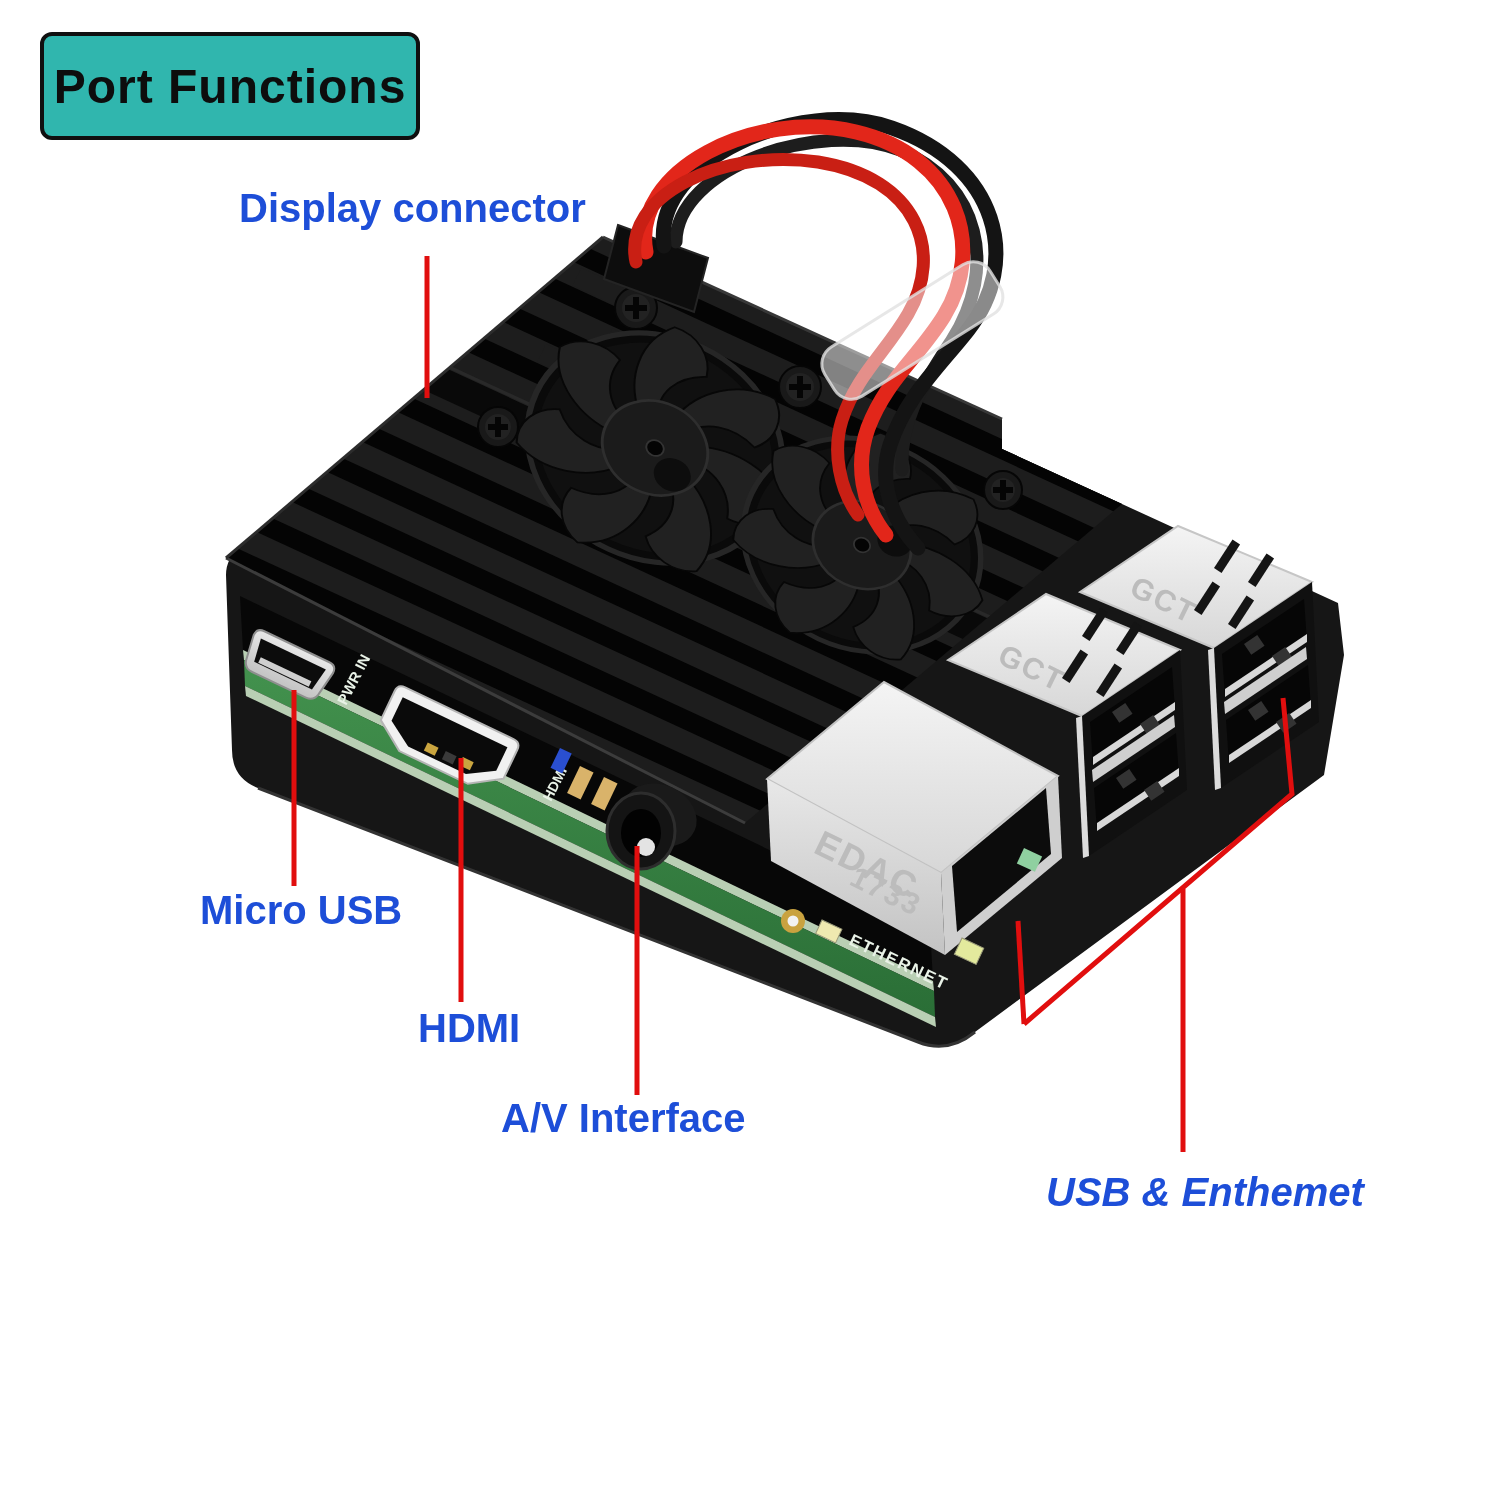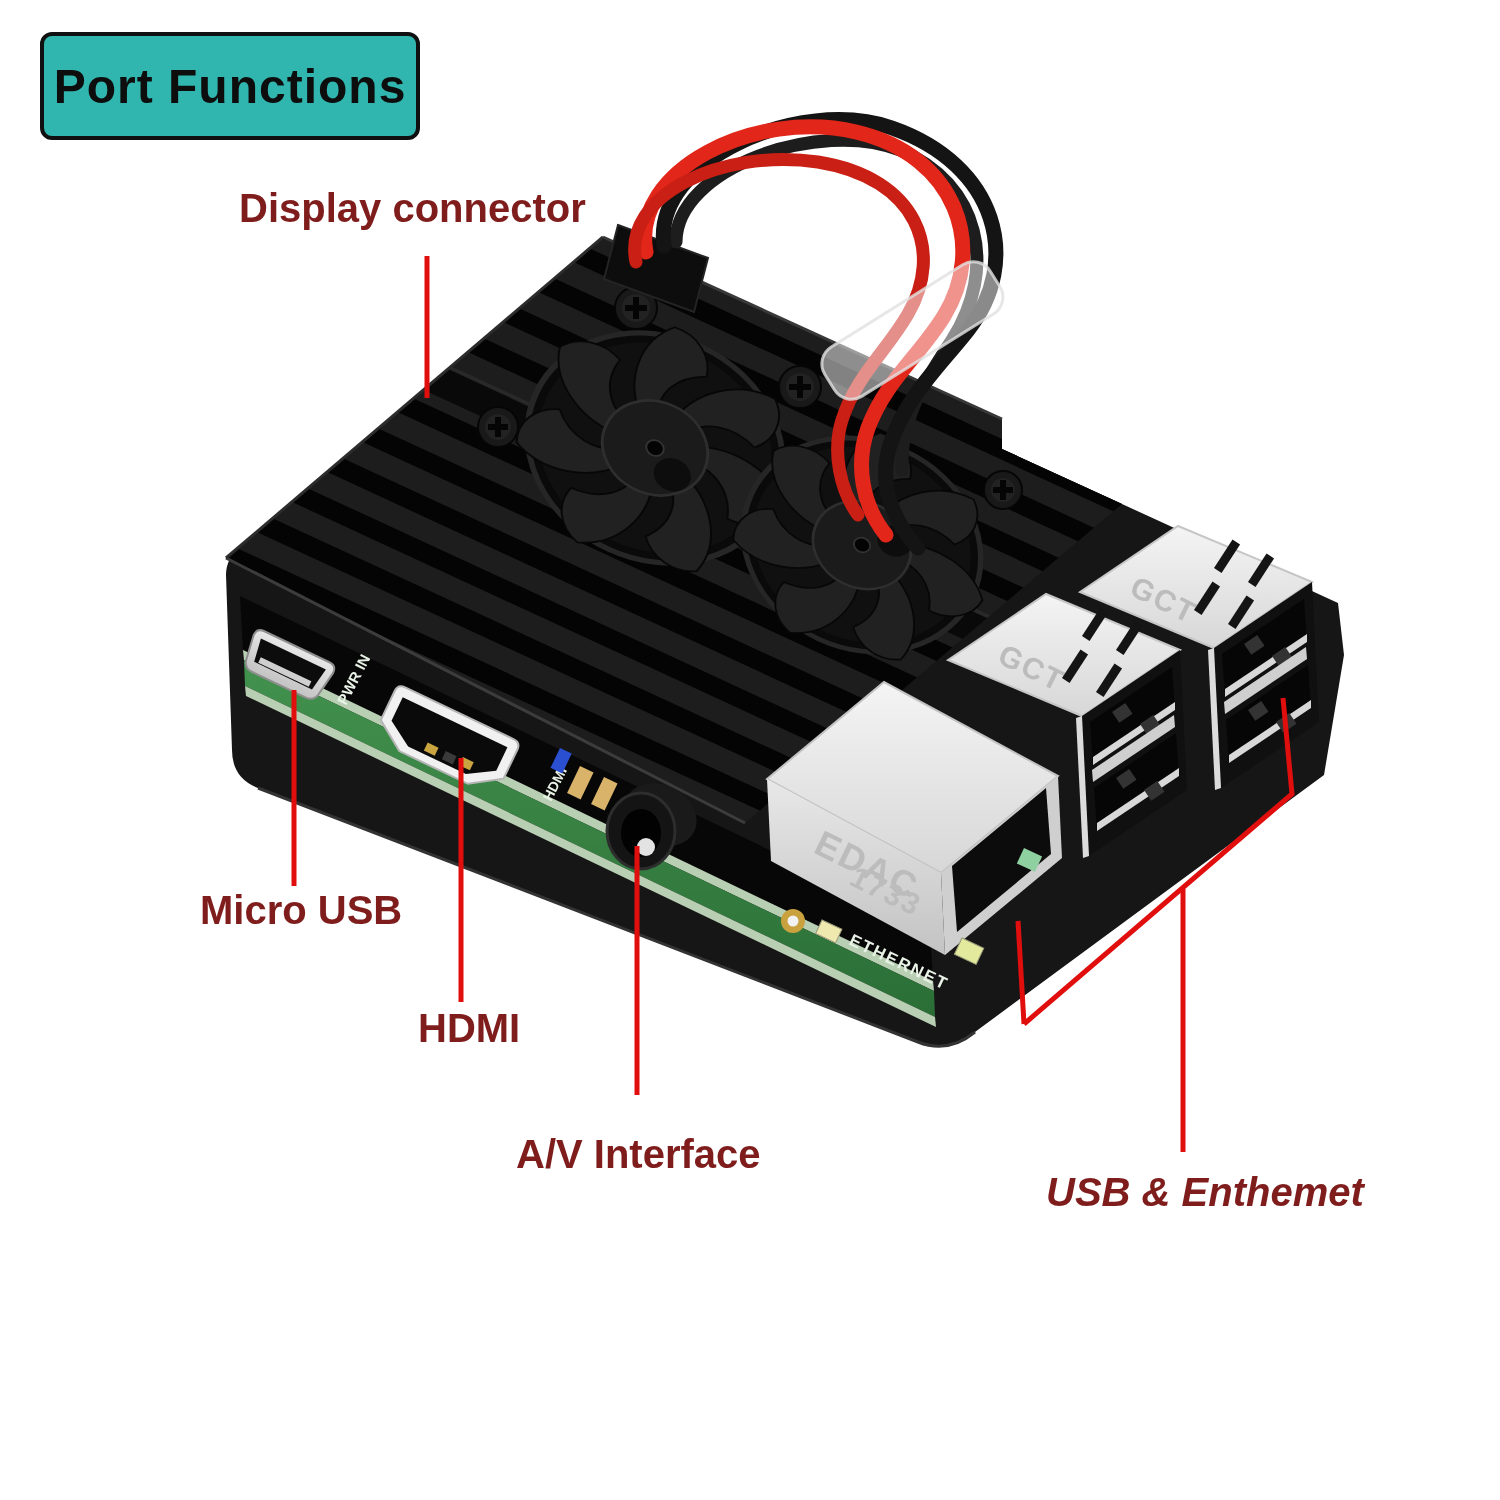--- a/index.html
+++ b/index.html
@@ -10,27 +10,27 @@
   .device-svg{position:absolute;left:0;top:0;width:1500px;height:1500px;}
   .title-box{
     position:absolute;left:40px;top:32px;width:380px;height:108px;
     background:#30b6ae;border:4px solid #101010;border-radius:12px;
     display:flex;align-items:center;justify-content:center;box-sizing:border-box;
   }
   .title-box span{
     color:#0d0d0d;font-size:48px;font-weight:bold;letter-spacing:1px;
   }
   .callout{
-    position:absolute;color:#7f1d1d;font-size:40px;font-weight:bold;
+    position:absolute;color:#1d4ed8;font-size:40px;font-weight:bold;
     white-space:nowrap;letter-spacing:0px;
   }
   .cl-display{left:239px;top:186px;}
   .cl-micro{left:200px;top:888px;}
   .cl-hdmi{left:418px;top:1006px;}
-  .cl-av{left:516px;top:1096px;margin-top:36px;}
+  .cl-av{left:501px;top:1096px;}
   .cl-usbeth{left:1046px;top:1170px;font-style:italic;}
   .silk{fill:#e9f2e7;font-weight:bold;}
   .engrave{fill:#bcbcbc;font-weight:bold;letter-spacing:2px;}
 </style>
 </head>
 <body>
 
 <div class="stage">
 
   <svg class="device-svg" viewBox="0 0 1500 1500">

